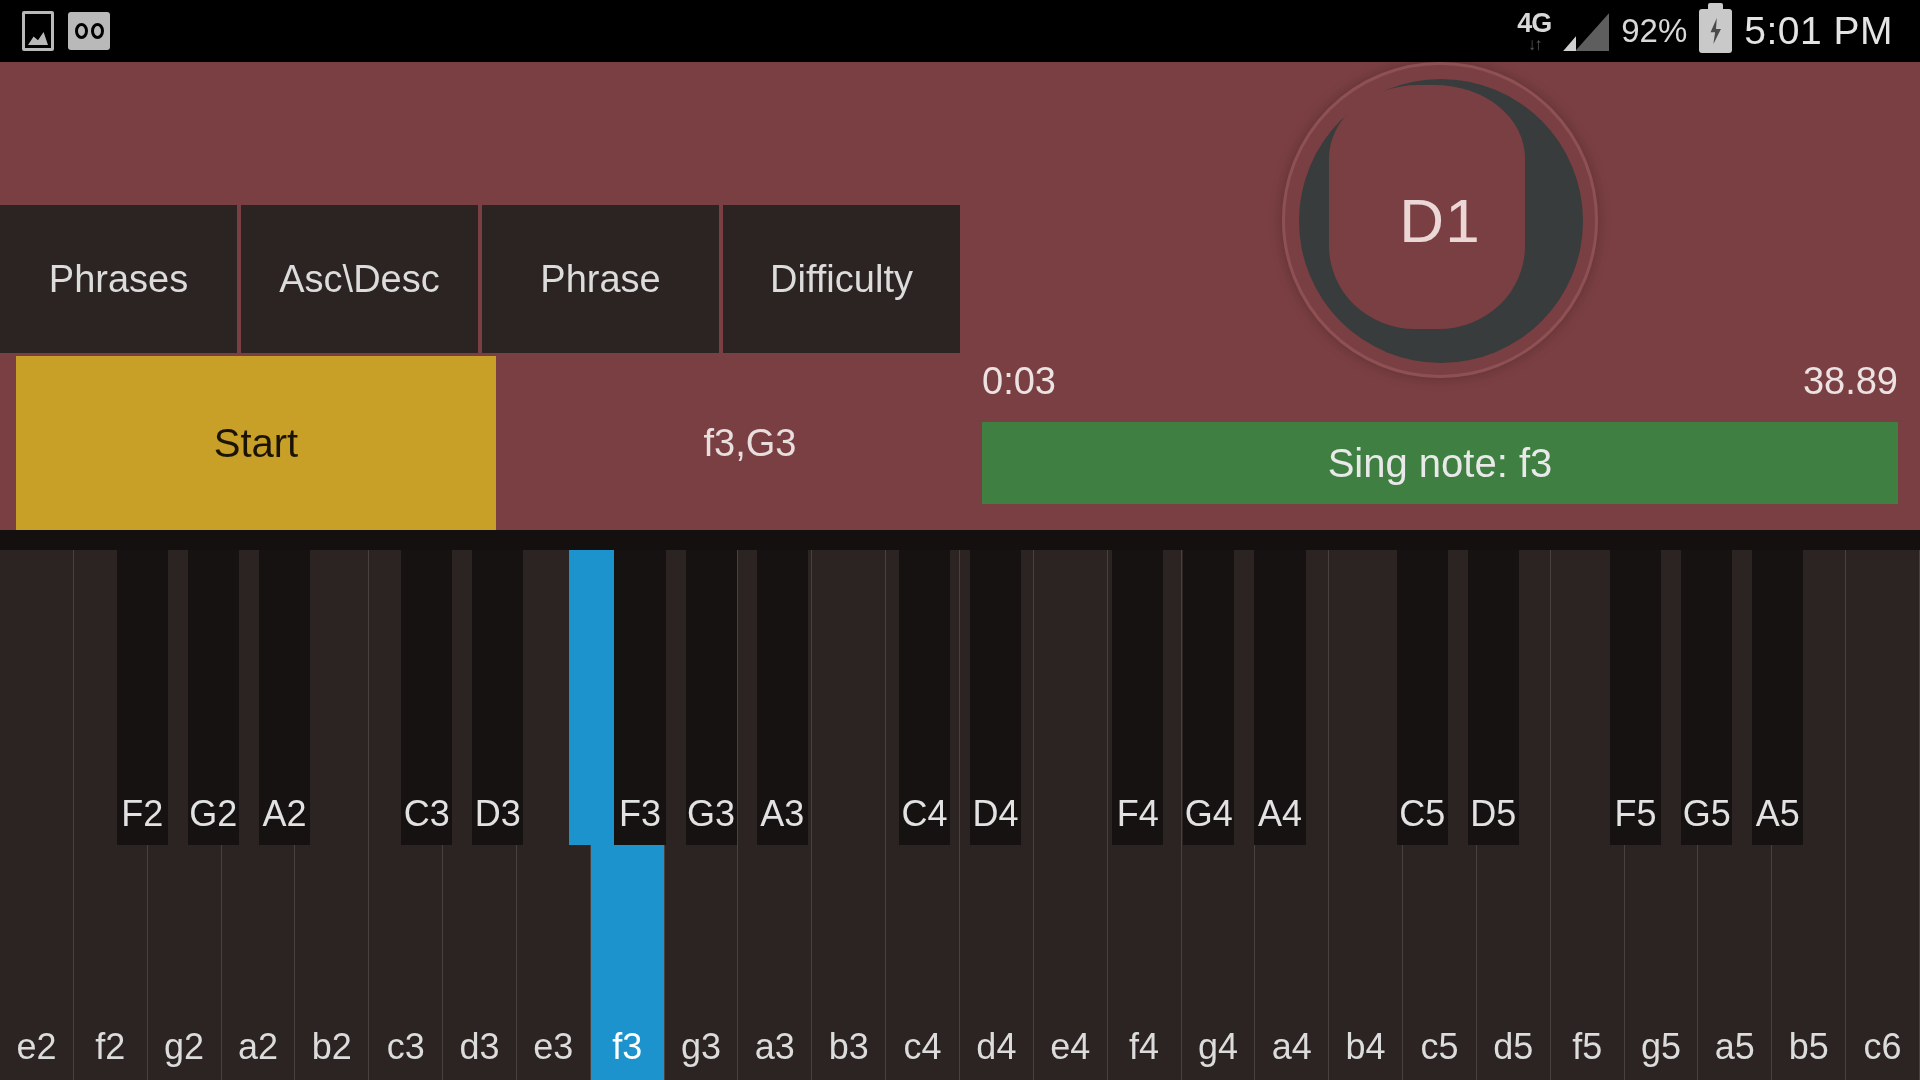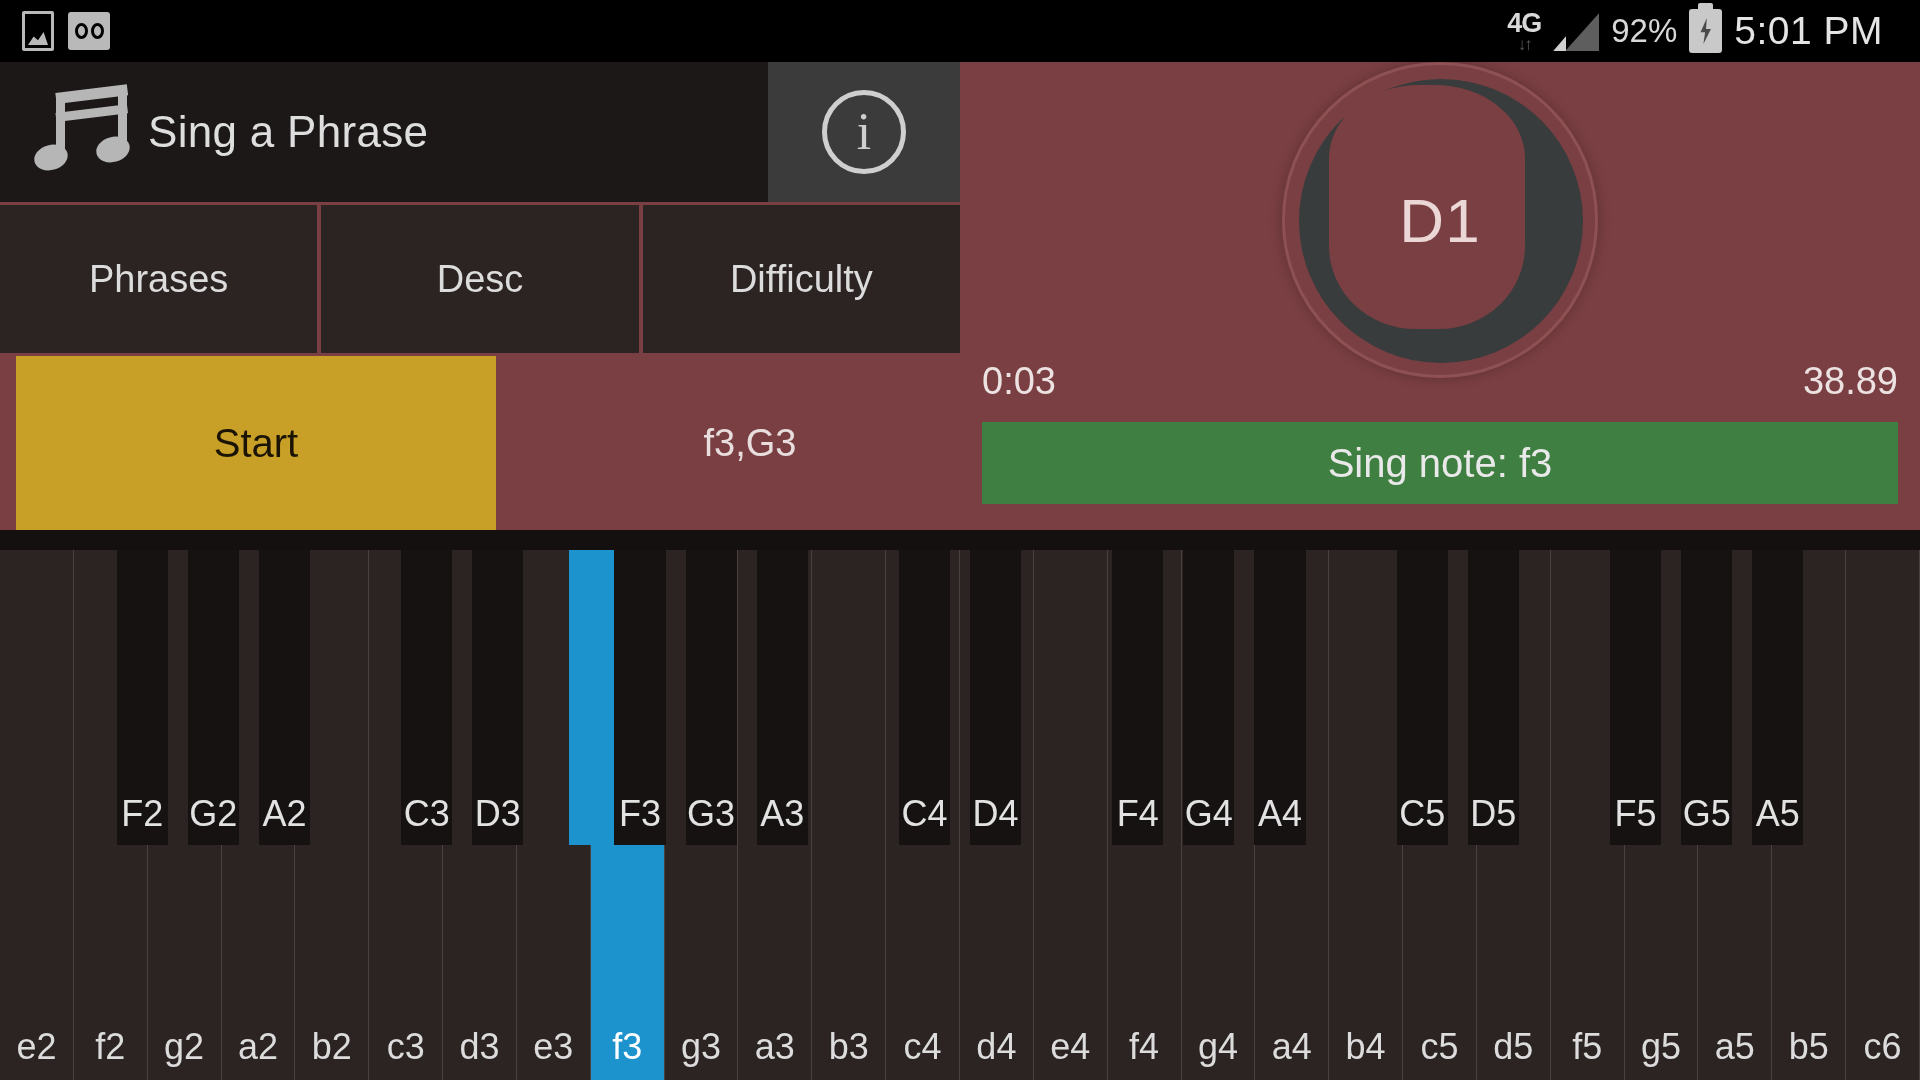--- a/index.html
+++ b/index.html
@@ -5,21 +5,21 @@
   * { margin:0; padding:0; box-sizing:border-box; }
   html,body { width:1920px; height:1080px; overflow:hidden; background:#000; }
   body { font-family:"Liberation Sans", sans-serif; }
 
   
   .statusbar{
     position:absolute; left:0; top:0; width:1920px; height:62px;
     background:#000; display:flex; align-items:center;
   }
   .sb-left{ display:flex; align-items:center; gap:14px; padding-left:22px; }
-  .sb-right{ margin-left:auto; display:flex; align-items:center; gap:12px; padding-right:37px; }
+  .sb-right{ margin-left:auto; display:flex; align-items:center; gap:12px; padding-right:27px; }
   .ic-gallery{ width:32px; height:40px; border:3px solid #b9b9b9; border-radius:2px; position:relative; }
   .ic-gallery::after{
     content:""; position:absolute; left:3px; bottom:3px; width:20px; height:14px;
     background:#b9b9b9; clip-path:polygon(0 100%, 28% 40%, 50% 66%, 78% 8%, 100% 100%);
   }
   .ic-voicemail{ width:42px; height:38px; background:#b9b9b9; border-radius:3px; position:relative;
      display:flex; align-items:center; justify-content:center; gap:3px;}
   .vm-o{ width:13px; height:16px; border:3px solid #000; border-radius:50%; }
   .sb-4g{ display:flex; flex-direction:column; align-items:center; line-height:1; }
   .sb-4g .t{ color:#d8d8d8; font-size:27px; font-weight:bold; letter-spacing:-1px; }
@@ -135,38 +135,25 @@
       <div class="sb-bolt"></div>
     </div>
     <span class="sb-time">5:01 PM</span>
   </div>
 </div>
 
 <div class="app">
 
   <div class="leftcol">
 
-    <div class="titlebar">
-      <div class="note-icon">
-        <div class="beam1"></div>
-        <div class="beam2"></div>
-        <div class="stem1"></div>
-        <div class="stem2"></div>
-        <div class="head1"></div>
-        <div class="head2"></div>
-      </div>
-      <div class="apptitle">Sing a Phrase</div>
-      <div class="infobtn">
-        <div class="info-circle">i</div>
-      </div>
-    </div>
 
     <div class="tabrow">
       <div class="tab">Phrases</div>
-      <div class="tab">Desc</div>
+      <div class="tab">Asc\Desc</div>
+      <div class="tab">Phrase</div>
       <div class="tab">Difficulty</div>
     </div>
 
     <div class="actionrow">
       <div class="startbtn">Start</div>
       <div class="phrasebox">f3,G3</div>
     </div>
   </div>
 
   <div class="rightcol">

